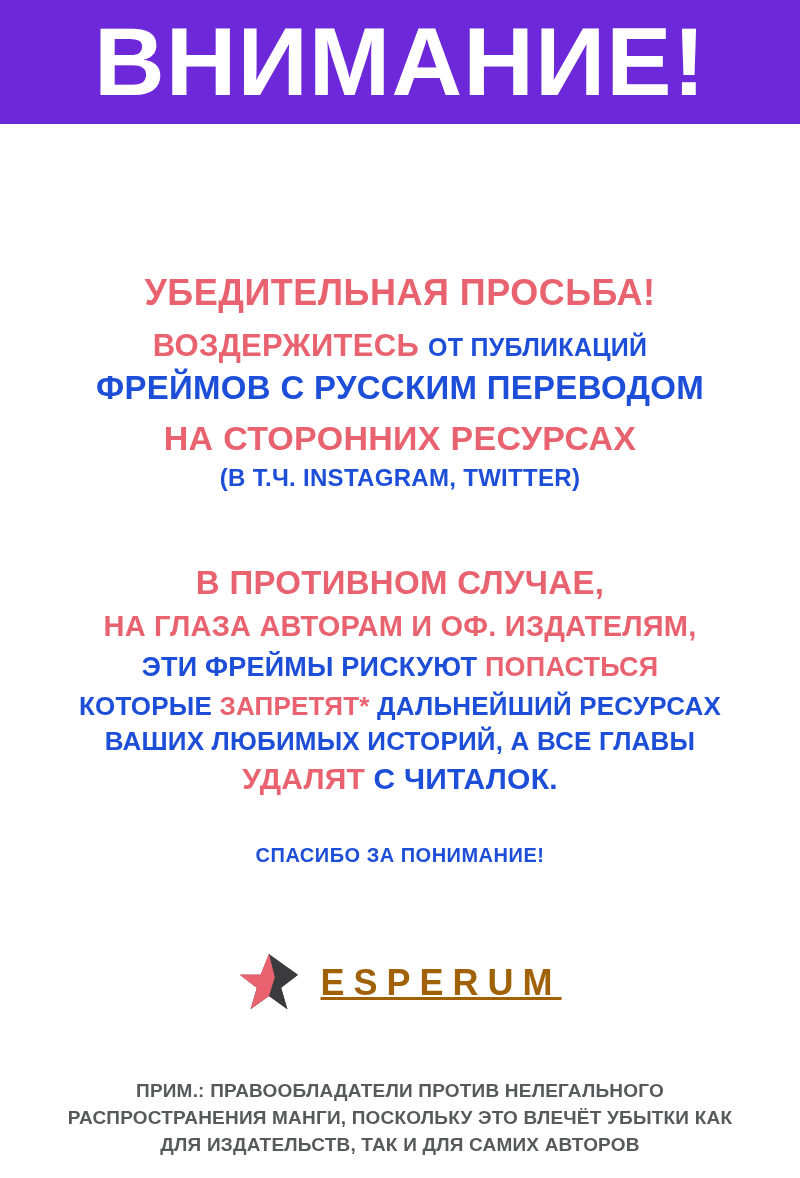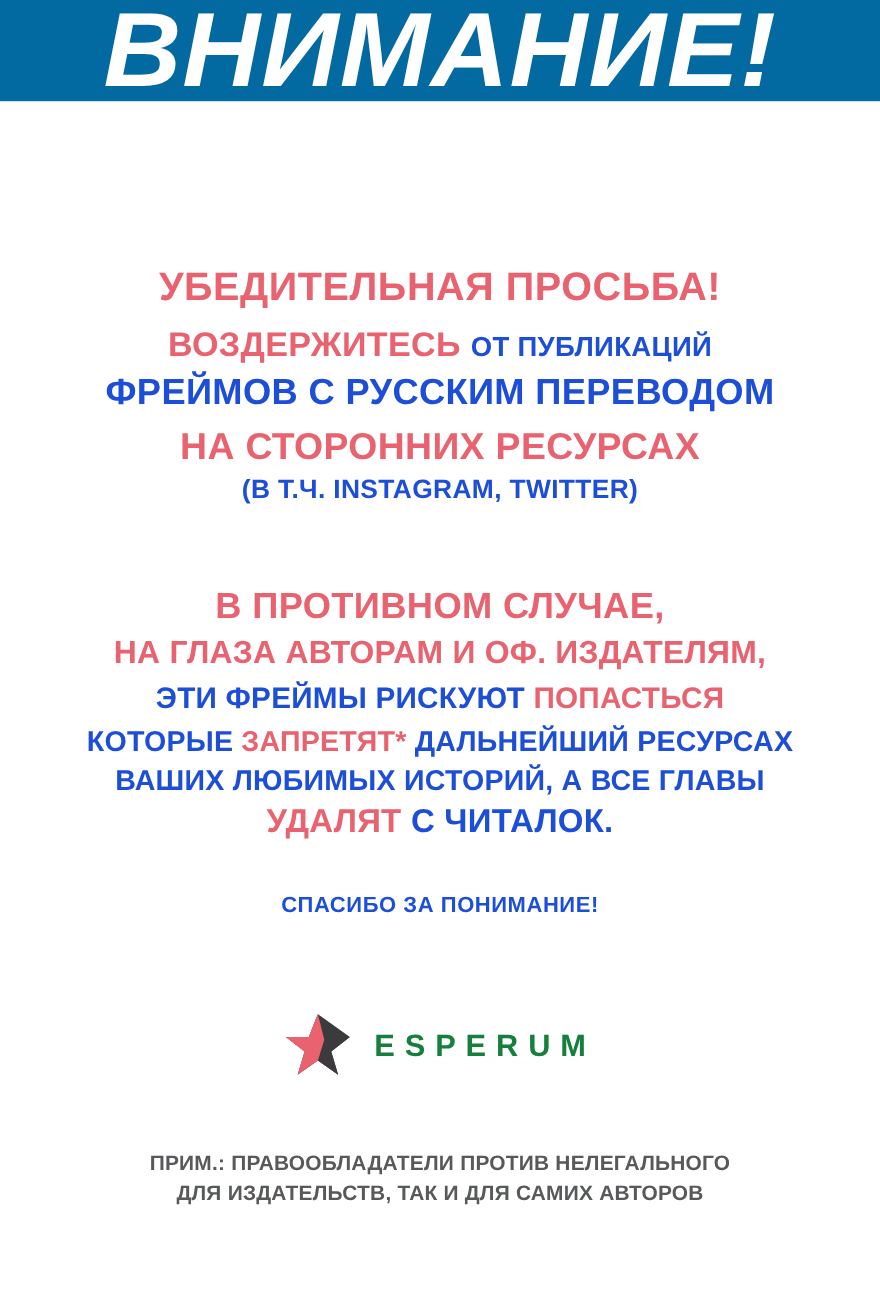--- a/index.html
+++ b/index.html
@@ -19,27 +19,26 @@
     position: relative;
     width: 800px;
     height: 1178px;
     background: #ffffff;
     box-sizing: border-box;
   }
 
   
   .banner {
     width: 100%;
-    height: 92px;
-    background: #0369a1;
+    height: 124px;
+    background: #6d28d9;
     display: flex;
     align-items: center;
     justify-content: center;
     overflow: hidden;
-    font-style: italic;
   }
   .banner-text {
     color: #ffffff;
     font-size: 96px;
     font-weight: bold;
     letter-spacing: 1px;
     line-height: 1;
     white-space: nowrap;
     transform: scaleX(1.02);
   }
@@ -146,25 +145,26 @@
     align-items: center;
     justify-content: center;
     gap: 20px;
   }
   .logo-mark {
     width: 62px;
     height: 62px;
     display: block;
   }
   .logo-text {
-    font-size: 28px;
-    font-weight: bold;
-    color: #15803d;
+    font-size: 36px;
+    font-weight: bold;
+    color: #a16207;
     letter-spacing: 9px;
     line-height: 1;
+    text-decoration: underline;
   }
 
   
   .footnote {
     margin-top: 64px;
     color: #58595b;
     font-size: 19px;
     font-weight: bold;
     line-height: 1.42;
     letter-spacing: 0.2px;
@@ -225,17 +225,18 @@
         <polygon points="32,2 23.5,23.5 2,23.5 19.5,37 13,59 32,45.5" fill="#e8636f"></polygon>
         <polygon points="32,10 36.5,24.5 32,45.5 27.5,24.5" fill="#ffffff" opacity="0"></polygon>
         <polygon points="32,2 35,22 51,59 32,45.5 19.5,37 2,23.5 23.5,23.5" fill="#e8636f"></polygon>
         <polygon points="32,2 62,23.5 44.5,37 51,59 32,45.5 38,26" fill="#3b3b3d"></polygon>
       </svg>
       <div class="logo-text">ESPERUM</div>
     </div>
 
     <div class="footnote">
       <div>ПРИМ.: ПРАВООБЛАДАТЕЛИ ПРОТИВ НЕЛЕГАЛЬНОГО</div>
+      <div>РАСПРОСТРАНЕНИЯ МАНГИ, ПОСКОЛЬКУ ЭТО ВЛЕЧЁТ УБЫТКИ КАК</div>
       <div>ДЛЯ ИЗДАТЕЛЬСТВ, ТАК И ДЛЯ САМИХ АВТОРОВ</div>
     </div>
 
   </div>
 </div>
 
 </body></html>

